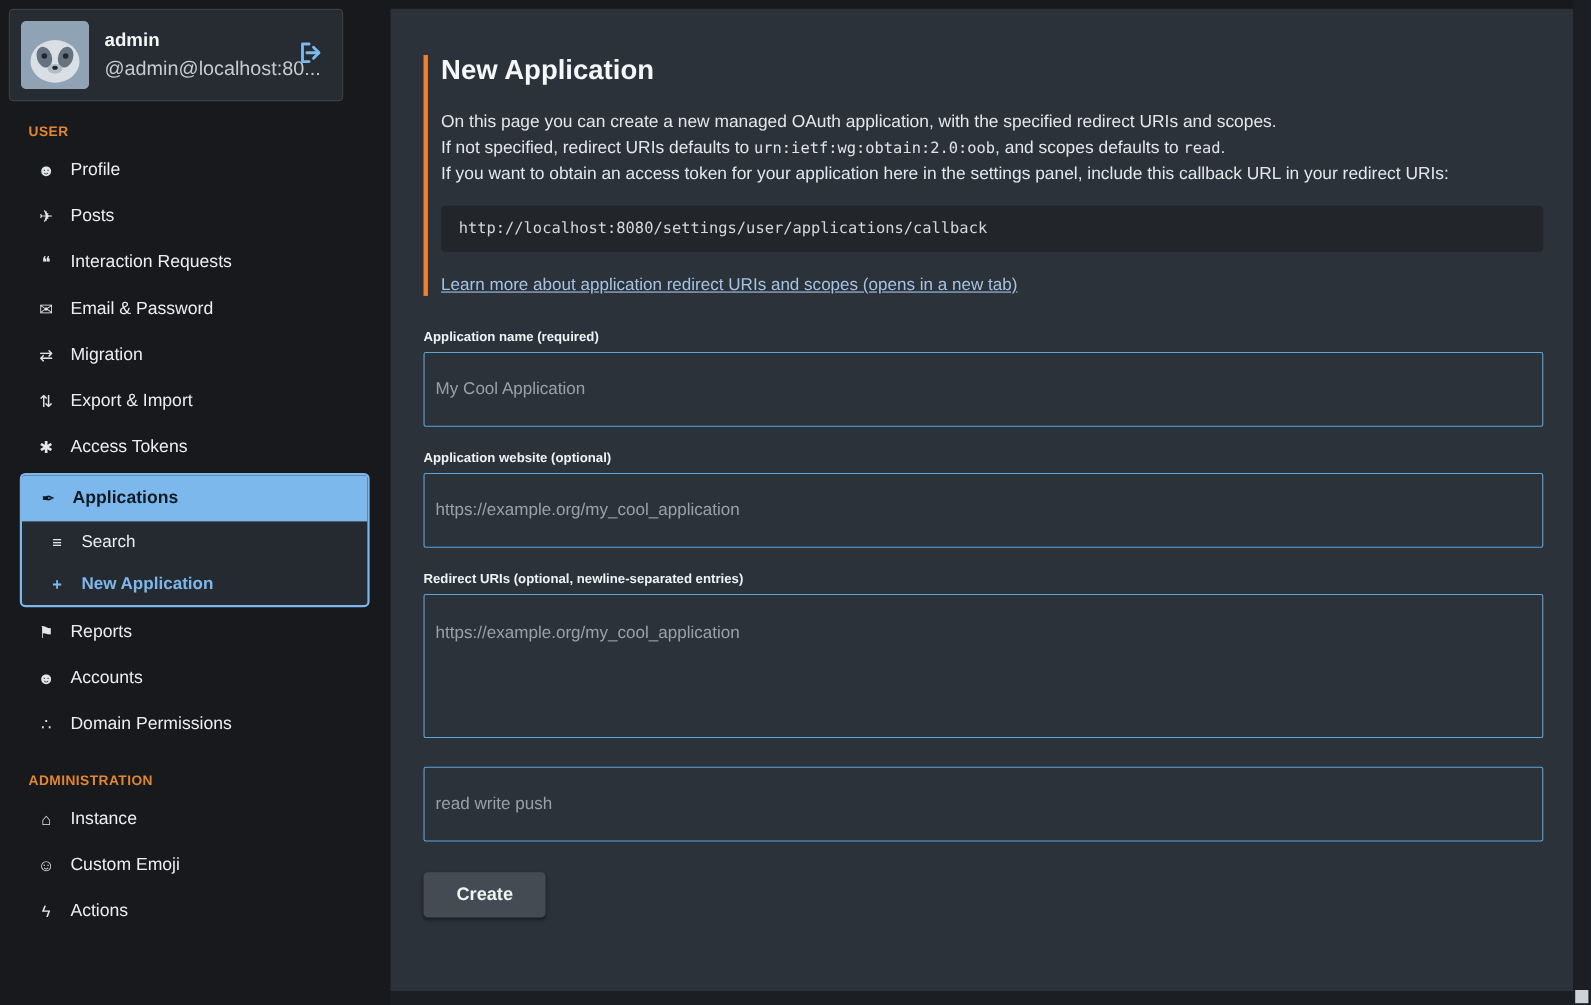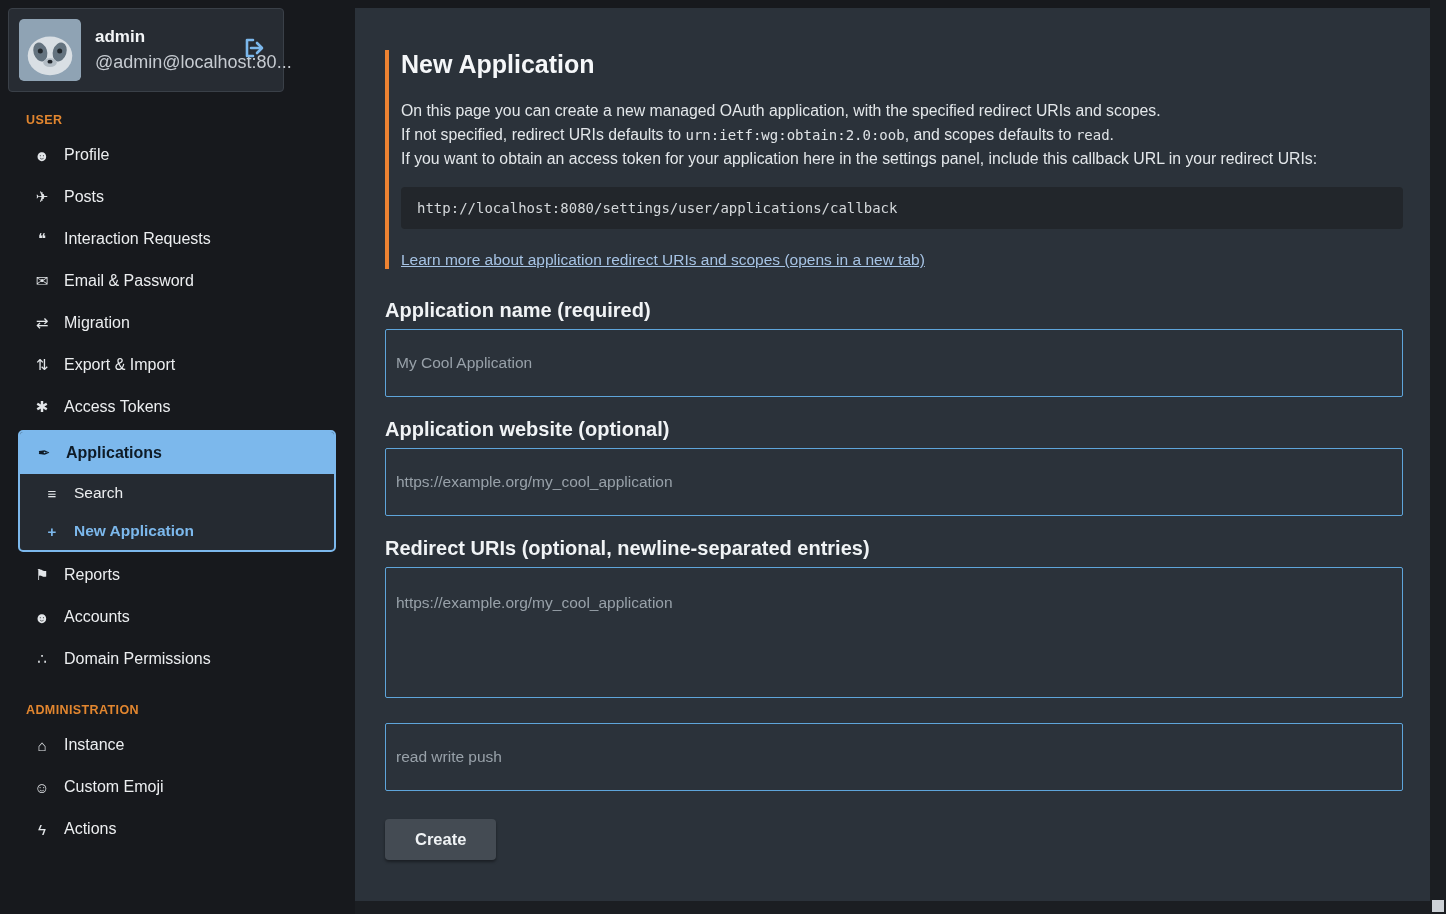--- a/index.html
+++ b/index.html
@@ -5,21 +5,21 @@
   * { box-sizing: border-box; }
   html,body { margin:0; padding:0; }
   body {
     width:1446px; height:914px; overflow:hidden; position:relative;
     background:#17191d; color:#e8ebee;
     font-family:"Liberation Sans","DejaVu Sans",sans-serif;
   }
   
   .sidebar { position:absolute; left:0; top:0; width:355px; height:914px; overflow:hidden; }
   .user-card {
-    margin:8px; width:276px; background:#272c33; border:1px solid #3a4048;
+    margin:8px; width:304px; background:#272c33; border:1px solid #3a4048;
     border-radius:4px; display:flex; align-items:center; gap:14px; padding:10px; cursor:pointer;
   }
   .avatar { width:62px; height:62px; border-radius:4px; overflow:hidden; flex:0 0 62px; }
   .user-info { flex:1; min-width:0; }
   .user-name { font-size:17px; font-weight:700; color:#f3f5f7; margin-bottom:5px; }
   .user-handle { font-size:18px; color:#c6cbd1; white-space:nowrap; }
   .logout { flex:0 0 26px; margin-right:4px; cursor:pointer; }
   .nav { margin:12px 19px 0 18px; }
   .section-label {
     color:#e2862f; font-size:12.5px; font-weight:700; letter-spacing:.4px;
@@ -45,21 +45,21 @@
   h1 { margin:2px 0 20px; font-size:25px; font-weight:700; color:#f5f7f9; }
   .intro p { margin:0; font-size:15.8px; line-height:24px; color:#e3e7ea; }
   code.inline { font-family:"DejaVu Sans Mono","Liberation Mono",monospace; font-size:14px; color:#dfe3e6; }
   .codeblock {
     margin:16px 0 10px; background:#22262b; border-radius:4px; padding:13px 16px;
     font-family:"DejaVu Sans Mono","Liberation Mono",monospace; font-size:14px; color:#d4d8db;
   }
   .learn-link { display:inline-block; margin-top:12px; color:#a6c3e4; font-size:15.5px; text-decoration:underline; cursor:pointer; }
   .form { margin-top:30px; }
   .field { margin-bottom:21px; }
-  .field label { display:block; font-weight:700; font-size:20px; color:#f0f3f5; margin-bottom:7px; }
+  .field label { display:block; font-weight:700; font-size:12px; color:#f0f3f5; margin-bottom:7px; }
   input.text, textarea {
     width:100%; background:#2b323a; border:1.5px solid #5ea5da; border-radius:2px;
     color:#e8ebee; font-size:15.5px; padding:24px 10px; font-family:inherit; outline:none;
   }
   textarea { height:131px; resize:none; line-height:22px; }
   ::placeholder { color:#98a1a9; opacity:1; }
   .create-btn {
     margin-top:7px; background:#444b53; color:#f0f3f5; font-weight:700; font-size:16.5px;
     border:none; border-radius:4px; padding:11px 30px; box-shadow:0 2px 3px rgba(0,0,0,.4);
     cursor:pointer; font-family:inherit;

